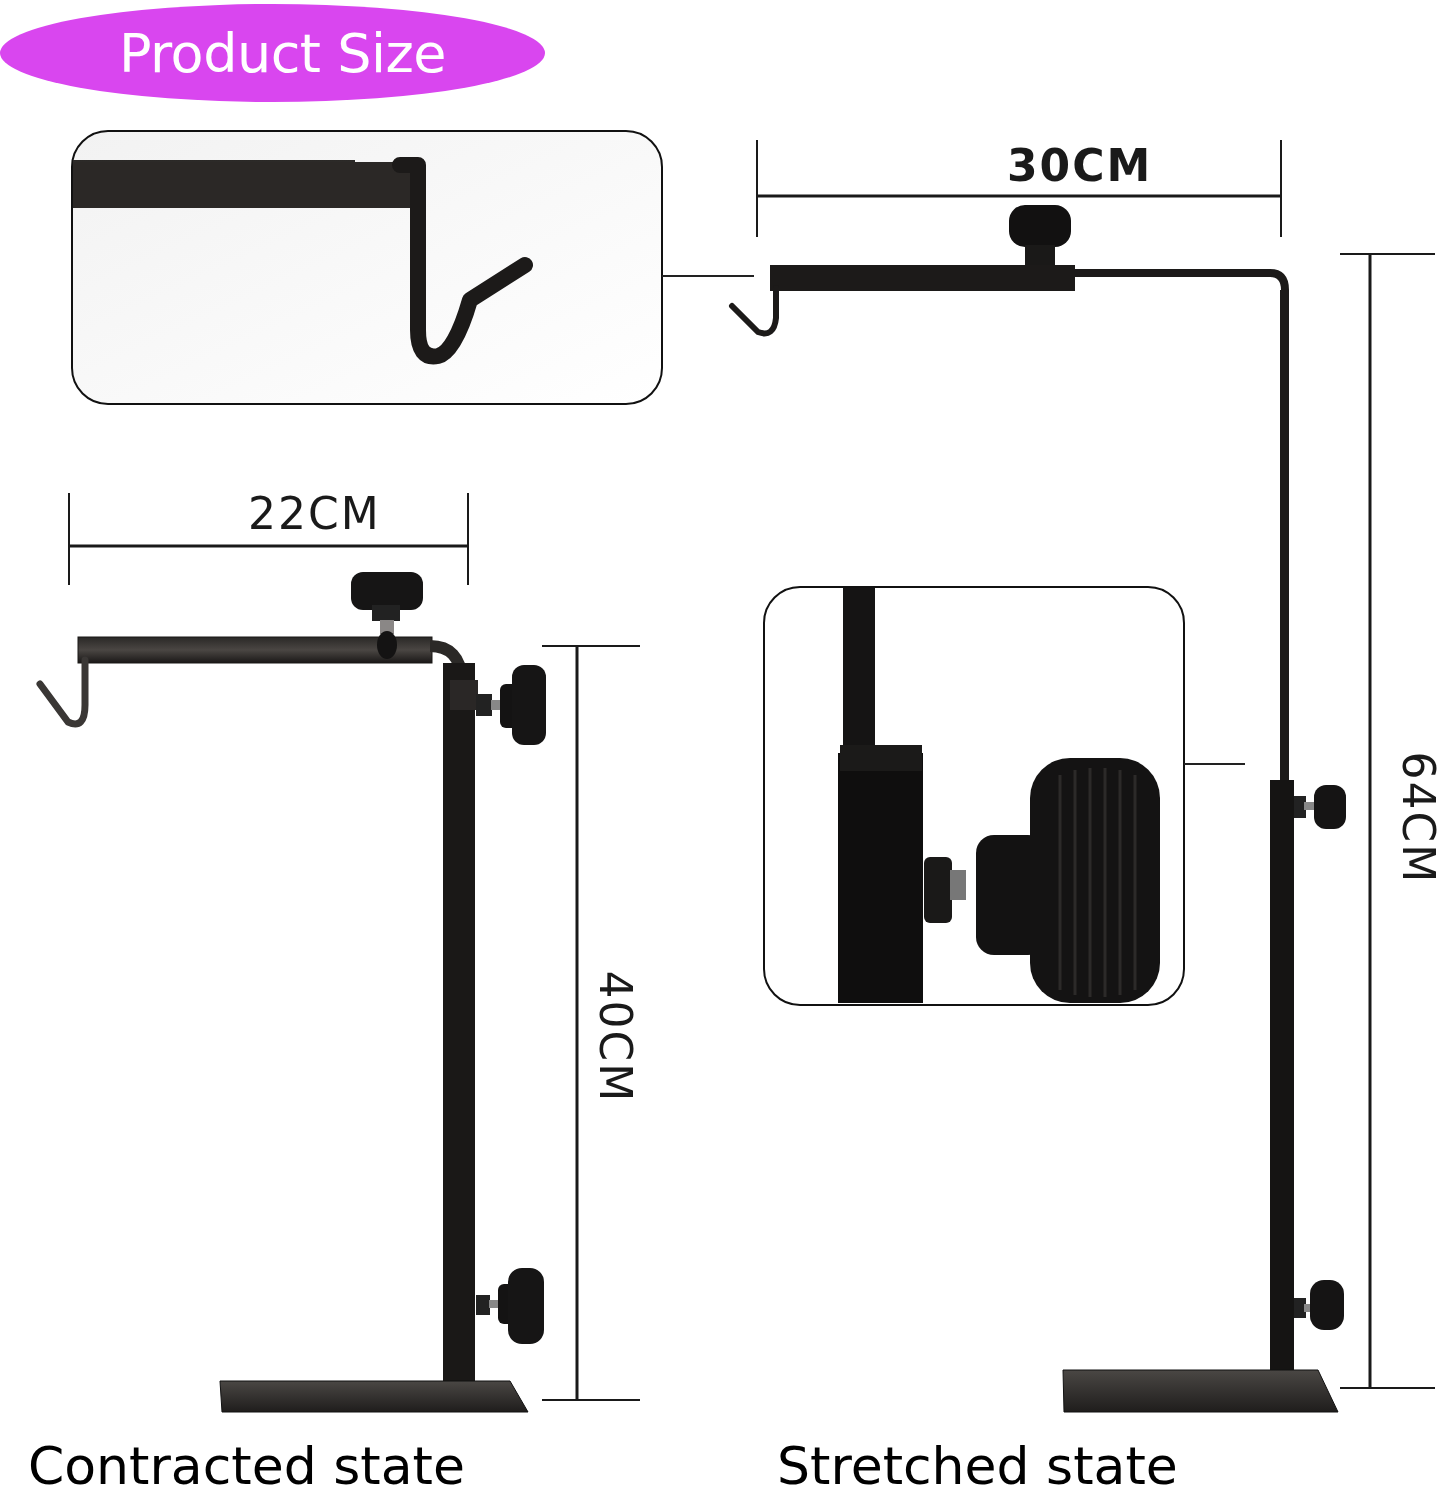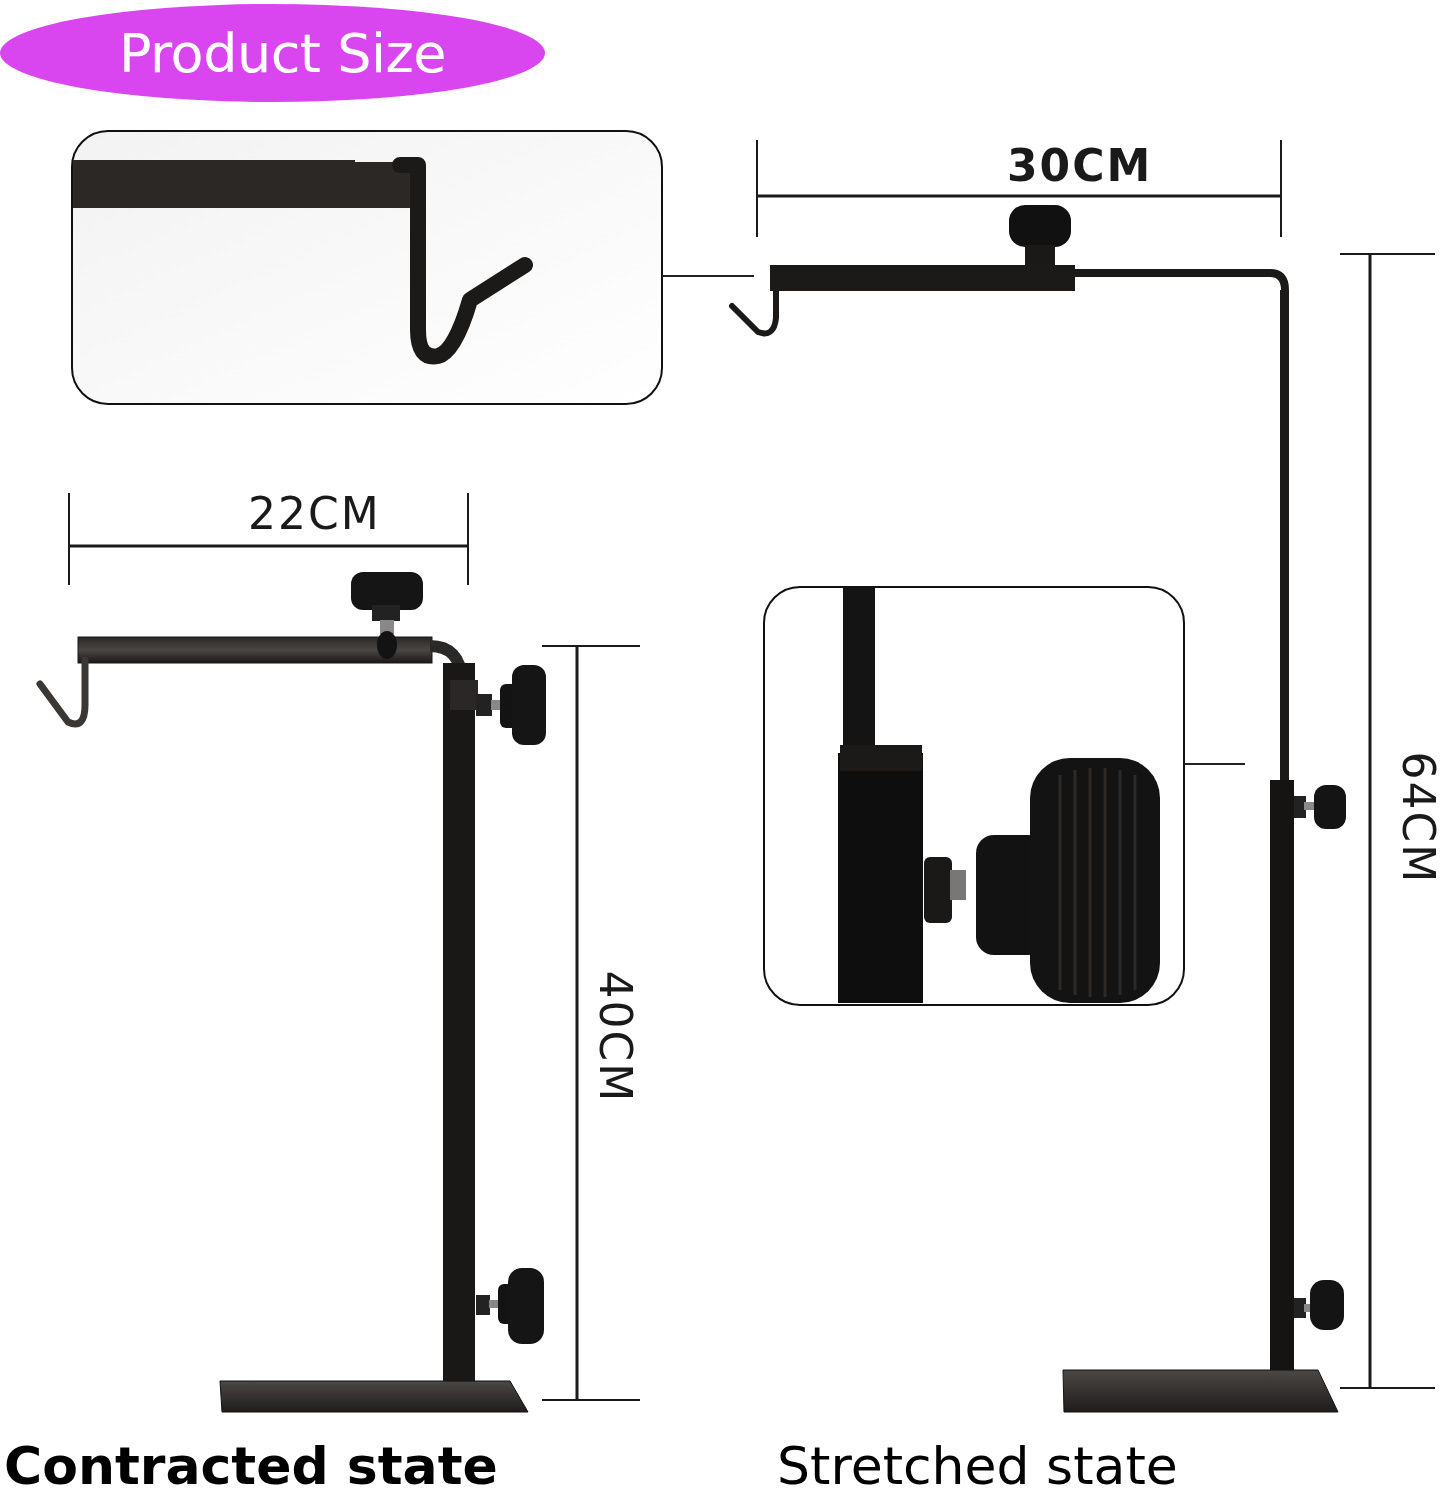--- a/index.html
+++ b/index.html
@@ -135,21 +135,21 @@
 
 <div class="abs title-pill">
   <span>Product Size</span>
 </div>
 
 <div class="abs dim-label" style="left:203px; top:488px;margin-left:45px;">22CM</div>
 <div class="abs dim-label vert" style="left:555px; top:1005px; width:120px; text-align:center;">40CM</div>
 <div class="abs dim-label" style="left:1007px; top:140px;font-weight:bold;">30CM</div>
 <div class="abs dim-label vert" style="left:1358px; top:786px; width:120px; text-align:center;">64CM</div>
 
-<div class="abs caption" style="left:0; top:1436px;font-weight:bold;">
+<div class="abs caption" style="left:24px; top:1436px;">
   <svg class="arrow" width="70" height="60" viewBox="0 0 70 60" style="position:relative; left:0; top:0;">
     <path d="M 38 2 L 68 58 L 38 46 L 8 58 Z" fill="#000"></path>
   </svg>
   <span>Contracted state</span>
 </div>
 <div class="abs caption" style="left:773px; top:1436px;">
   <svg class="arrow" width="70" height="60" viewBox="0 0 70 60" style="position:relative; left:0; top:0;">
     <path d="M 38 2 L 68 58 L 38 46 L 8 58 Z" fill="#000"></path>
   </svg>
   <span>Stretched state</span>

